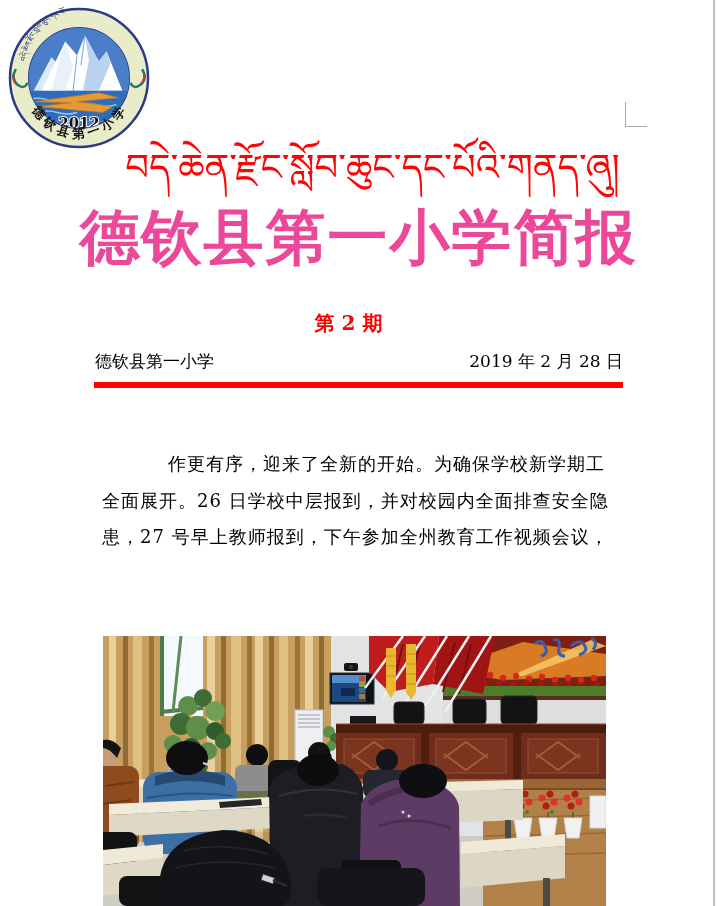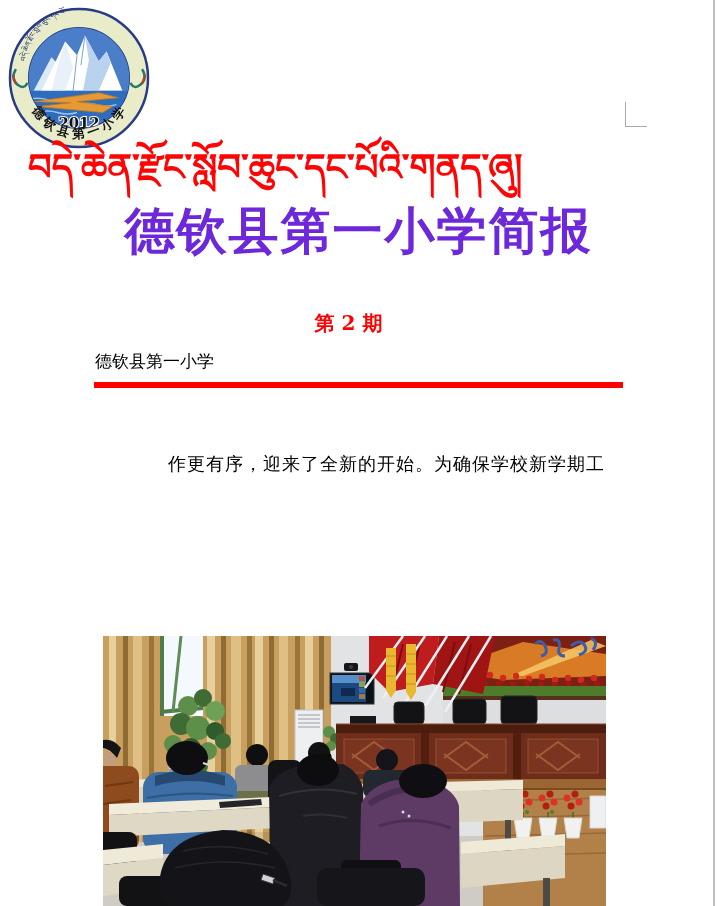--- a/index.html
+++ b/index.html
@@ -3,27 +3,27 @@
 <meta charset="utf-8">
 <style>
   html,body{margin:0;padding:0;background:#ffffff;}
   .page{
     position:relative;width:717px;height:906px;background:#ffffff;
     overflow:hidden;font-family:"DejaVu Serif","Liberation Serif",serif;
   }
   .page-edge{position:absolute;top:0;left:713px;width:2px;height:906px;background:#bfbfbf;}
   .logo{position:absolute;left:8px;top:5px;width:142px;height:146px;}
   .tibetan-line{
-    position:absolute;top:136px;left:0;right:0;text-indent:28px;
+    position:absolute;top:136px;left:0;right:0;text-align:center;text-indent:28px;
     font-family:"DejaVu Sans","Liberation Sans",sans-serif;
-    font-size:37px;line-height:64px;color:#fe0505;white-space:nowrap;font-weight:bold;
+    font-size:37px;line-height:64px;color:#fe0505;white-space:nowrap;
   }
   .main-title{
     position:absolute;top:198px;left:0;right:0;text-align:center;
-    font-size:50px;font-weight:bold;color:#6d28d9;letter-spacing:2px;white-space:nowrap;
+    font-size:60px;font-weight:bold;color:#ec4899;letter-spacing:2px;white-space:nowrap;
   }
   .issue-line{
     position:absolute;top:310px;left:0;right:0;text-align:center;text-indent:-26px;
     font-size:20px;font-weight:bold;color:#fe0000;white-space:nowrap;margin-left:6px;
   }
   .pub-row{
     position:absolute;top:350px;left:95px;width:528px;display:flex;
     justify-content:space-between;align-items:baseline;font-size:17px;color:#000;
   }
   .red-rule{position:absolute;top:382px;left:94px;width:529px;height:6px;background:#fe0000;}
@@ -88,27 +88,30 @@
   </div>
 
   <div class="tibetan-line">བདེ་ཆེན་རྫོང་སློབ་ཆུང་དང་པོའི་གནད་ཞུ།</div>
 
   <div class="main-title">德钦县第一小学简报</div>
 
   <div class="issue-line">第 2 期</div>
 
   <div class="pub-row">
     <span>德钦县第一小学</span>
+    <span>2019 年 2 月 28 日</span>
   </div>
 
   <div class="red-rule"></div>
 
 
   <div class="article-body">
     <div class="bline first">作更有序，迎来了全新的开始。为确保学校新学期工</div>
+    <div class="bline">全面展开。26 日学校中层报到，并对校园内全面排查安全隐</div>
+    <div class="bline">患，27 号早上教师报到，下午参加全州教育工作视频会议，</div>
   </div>
 
   <div class="corner-mark"></div>
 
   <div class="photo" aria-label="教师在会议室参加全州教育工作视频会议">
     <svg width="503" height="270" viewBox="0 0 503 270">
 
       <rect x="0" y="0" width="503" height="270" fill="#e2e3e5"></rect>
       <rect x="0" y="200" width="380" height="70" fill="#cfccc6"></rect>
       <rect x="380" y="150" width="123" height="120" fill="#b28049"></rect>

